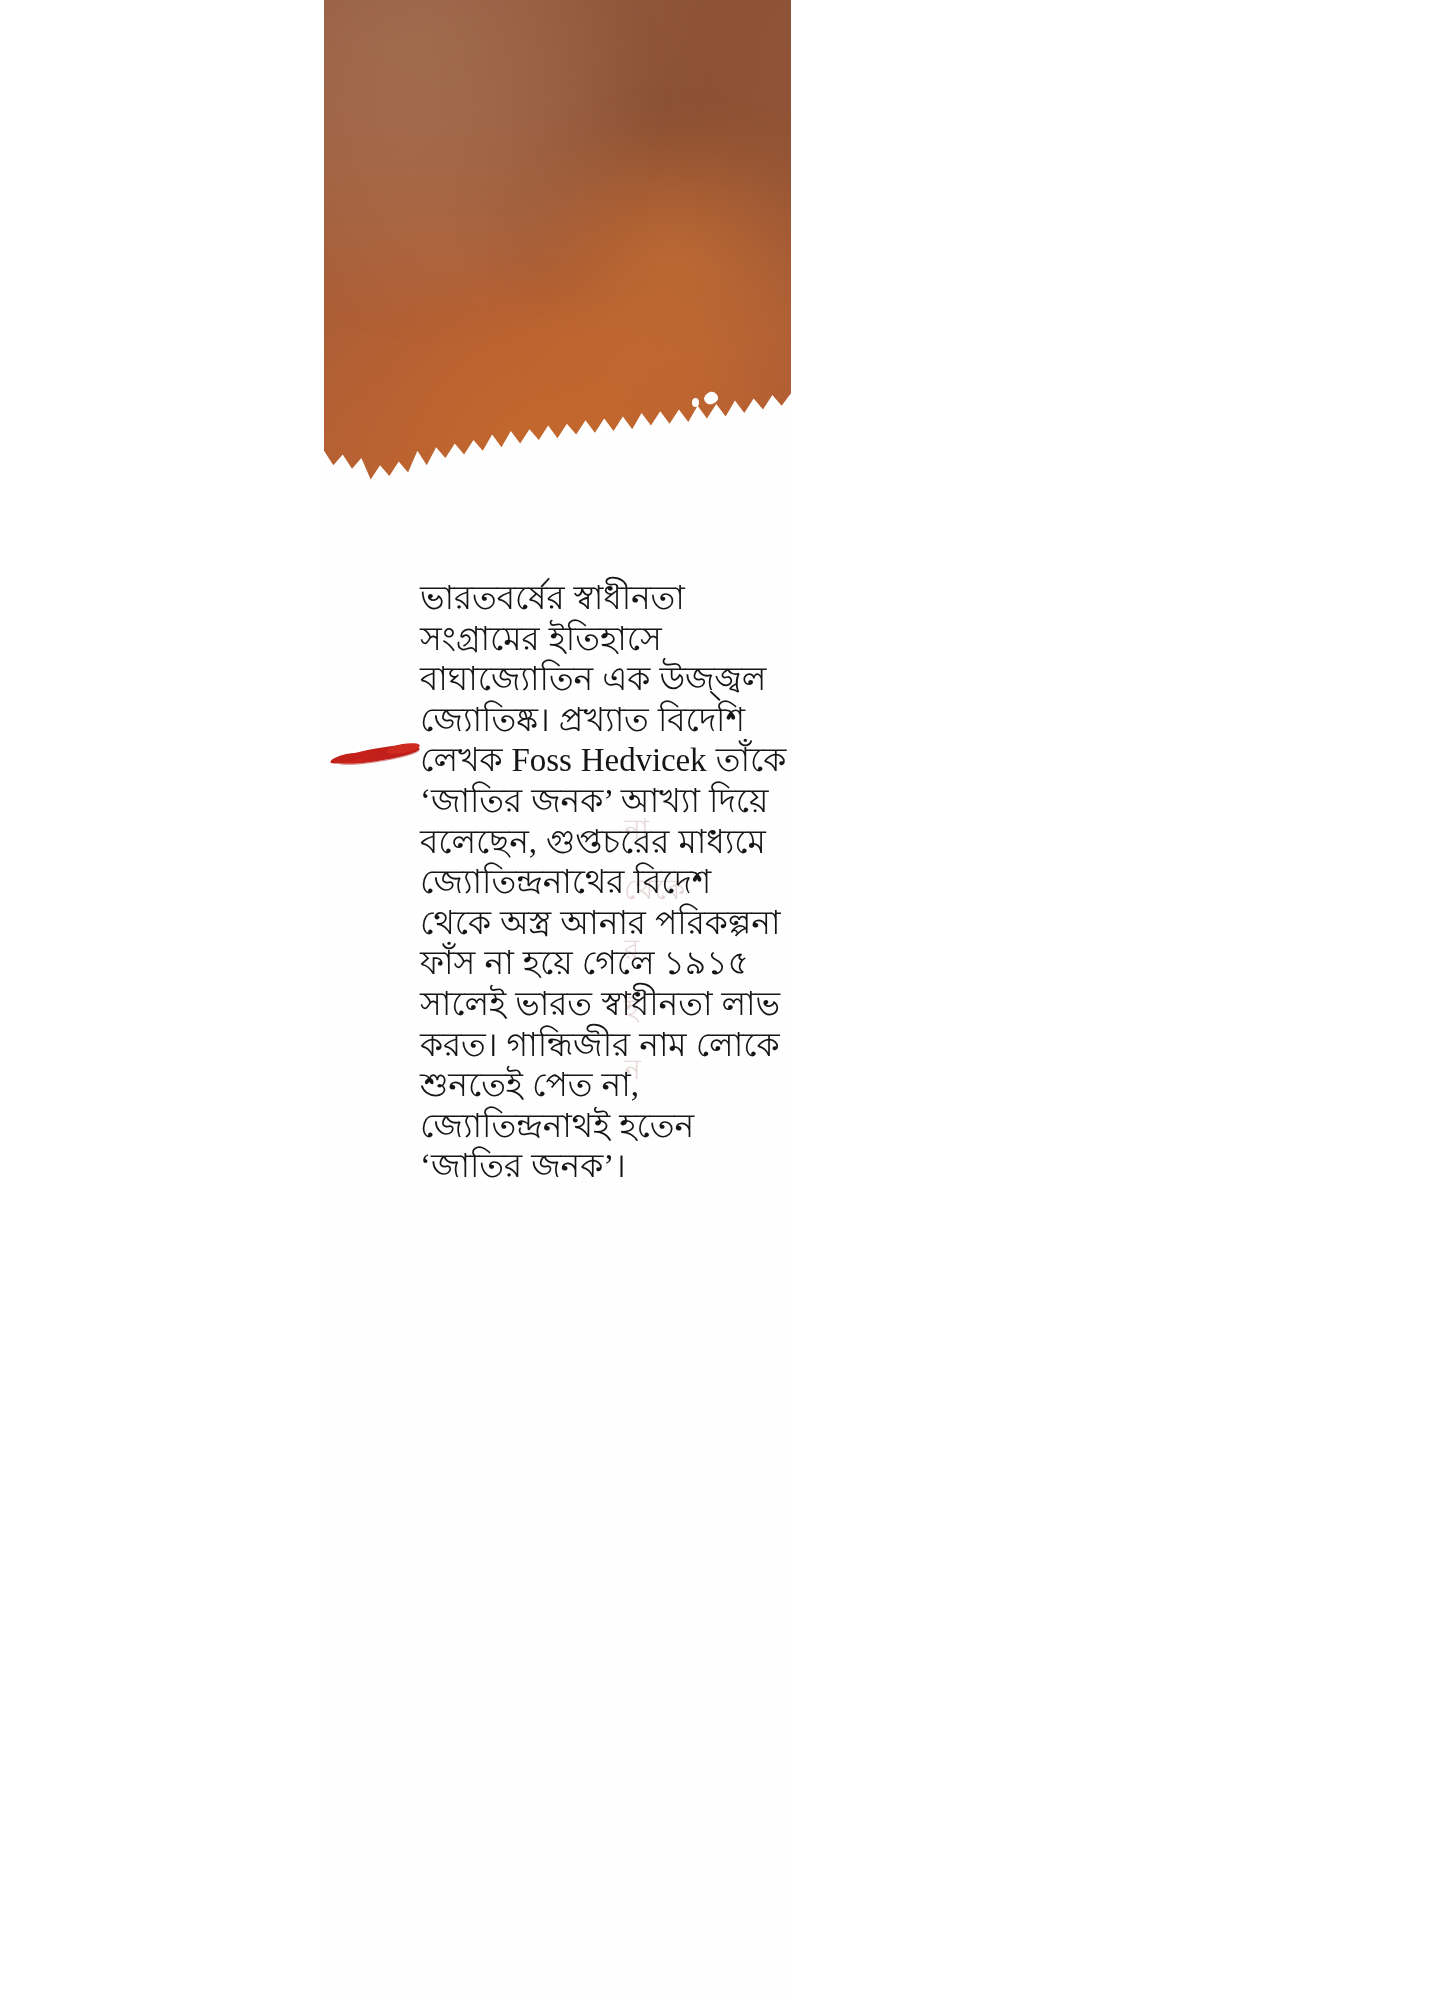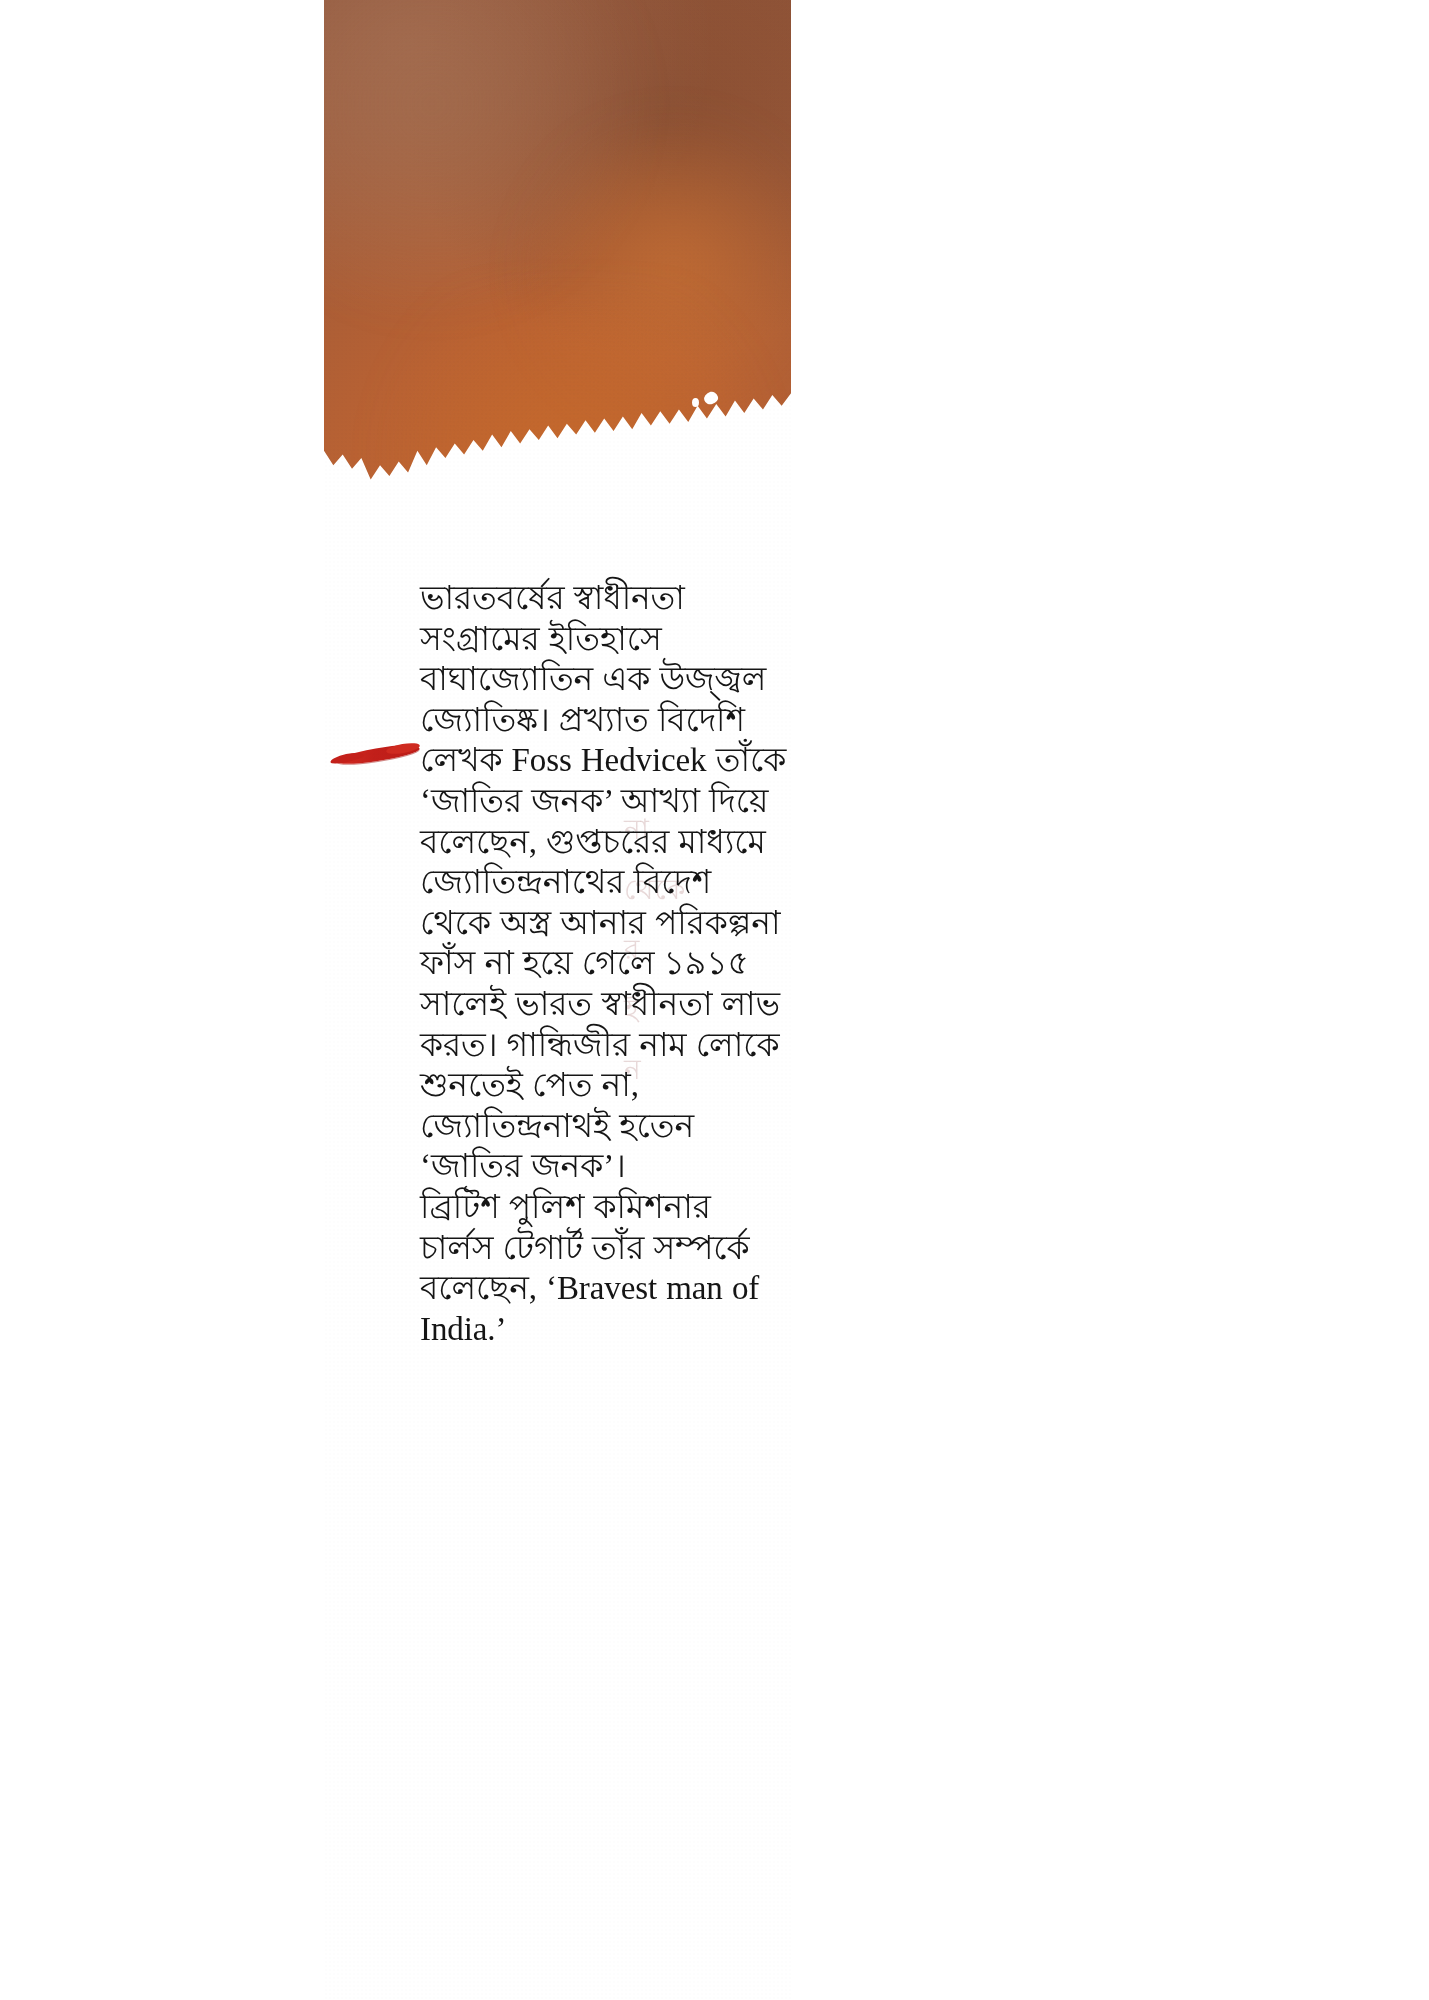--- a/index.html
+++ b/index.html
@@ -202,17 +202,16 @@
   </div>
 
   <div class="red-stroke">
     <div class="s1"></div>
     <div class="s2"></div>
     <div class="s3"></div>
   </div>
 
   <div class="blurb">
     <p>ভারতবর্ষের স্বাধীনতা সংগ্রামের ইতিহাসে বাঘাজ্যোতিন এক উজ্জ্বল জ্যোতিষ্ক। প্রখ্যাত বিদেশি লেখক Foss Hedvicek তাঁকে ‘জাতির জনক’ আখ্যা দিয়ে বলেছেন, গুপ্তচরের মাধ্যমে জ্যোতিন্দ্রনাথের বিদেশ থেকে অস্ত্র আনার পরিকল্পনা ফাঁস না হয়ে গেলে ১৯১৫ সালেই ভারত স্বাধীনতা লাভ করত। গান্ধিজীর নাম লোকে শুনতেই পেত না, জ্যোতিন্দ্রনাথই হতেন ‘জাতির জনক’।</p>
-    <p>ব্রিটিশ পুলিশ কমিশনার চার্লস টেগার্ট তাঁর সম্পর্কে বলেছেন, ‘Bravest man of India.’</p>
   </div>
 
   <div class="grain"></div>
 </div>
 
 </body></html>

